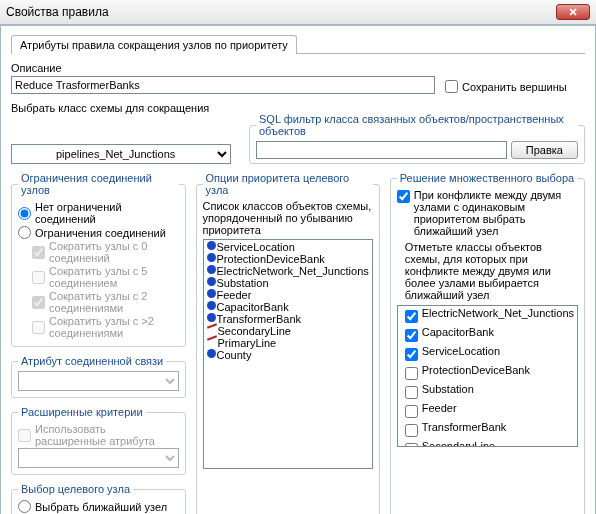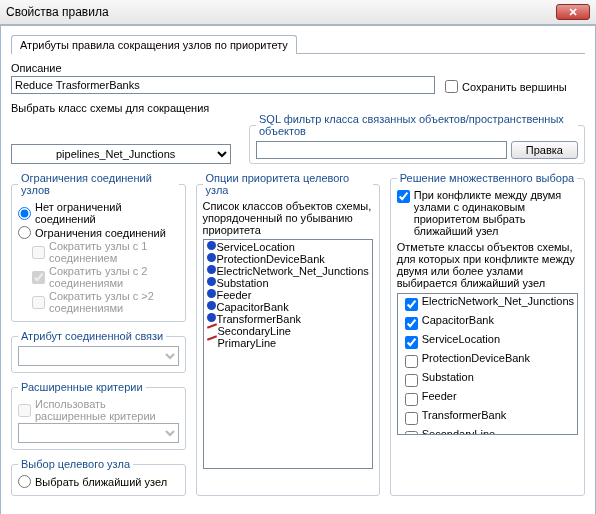--- a/index.html
+++ b/index.html
@@ -149,43 +149,47 @@
         <legend>Ограничения соединений узлов</legend>
         <label class="radio">
           <input type="radio" name="nl" checked="" style="">
             <span>Нет ограничений соединений</span>
         </label>
         <label class="radio">
           <input type="radio" name="nl" style="">
             <span>Ограничения соединений</span>
         </label>
         <label class="check gray indent">
+            <input type="checkbox" checked="" disabled="" style="">
+            <span>Сократить узлы с 0 соединений</span>
+          </label>
+        <label class="check gray indent">
             <input type="checkbox" disabled="" style="">
-            <span>Сократить узлы с 1 соединением</span>
+            <span>Сократить узлы с 5 соединением</span>
           </label>
         <label class="check gray indent">
             <input type="checkbox" checked="" disabled="" style="">
             <span>Сократить узлы с 2 соединениями</span>
           </label>
         <label class="check gray indent">
             <input type="checkbox" disabled="" style="">
             <span>Сократить узлы с &gt;2 соединениями</span>
           </label>
       </fieldset>
 
       <fieldset>
         <legend>Атрибут соединенной связи</legend>
         <select class="combo gray-combo" disabled="" style="width:100%;"></select>
       </fieldset>
 
       <fieldset>
         <legend>Расширенные критерии</legend>
         <label class="check gray">
           <input type="checkbox" disabled="" style="">
-            <span>Использовать расширенные критерии</span>
+            <span>Использовать расширенные атрибута</span>
         </label>
         <select class="combo gray-combo" disabled="" style="width:100%;"></select>
       </fieldset>
 
       <fieldset>
         <legend>Выбор целевого узла</legend>
         <label class="radio">
           <input type="radio" name="ts" style="">
             <span>Выбрать ближайший узел</span>
         </label>
@@ -226,31 +230,35 @@
             <span class="dot"></span>
             <span>TransformerBank</span>
           </div>
           <div class="li-item">
             <span class="redline"></span>
             <span>SecondaryLine</span>
           </div>
           <div class="li-item">
             <span class="redline"></span>
             <span>PrimaryLine</span>
+          </div>
+          <div class="li-item">
+            <span class="dot"></span>
+            <span>County</span>
           </div>
         </div>
     </fieldset>
 
     <fieldset style="flex:1;">
       <legend>Решение множественного выбора</legend>
       <label class="check" style="align-items:flex-start;">
         <input type="checkbox" checked="" style="margin-top: 1px;">
           <span>При конфликте между двумя узлами с одинаковым приоритетом выбрать ближайший узел</span>
       </label>
-      <div style="margin:4px 0;">Отметьте классы объектов схемы, для которых при конфликте между двумя или более узлами выбирается ближайший узел</div>
+      <div style="margin:4px 8px;">Отметьте классы объектов схемы, для которых при конфликте между двумя или более узлами выбирается ближайший узел</div>
       <div class="listbox" id="mc-list" style="height:142px;">
           <label class="li-item">
             <input type="checkbox" checked="" style="">
             <span>ElectricNetwork_Net_Junctions</span>
           </label>
           <label class="li-item">
             <input type="checkbox" checked="" style="">
             <span>CapacitorBank</span>
           </label>
           <label class="li-item">

